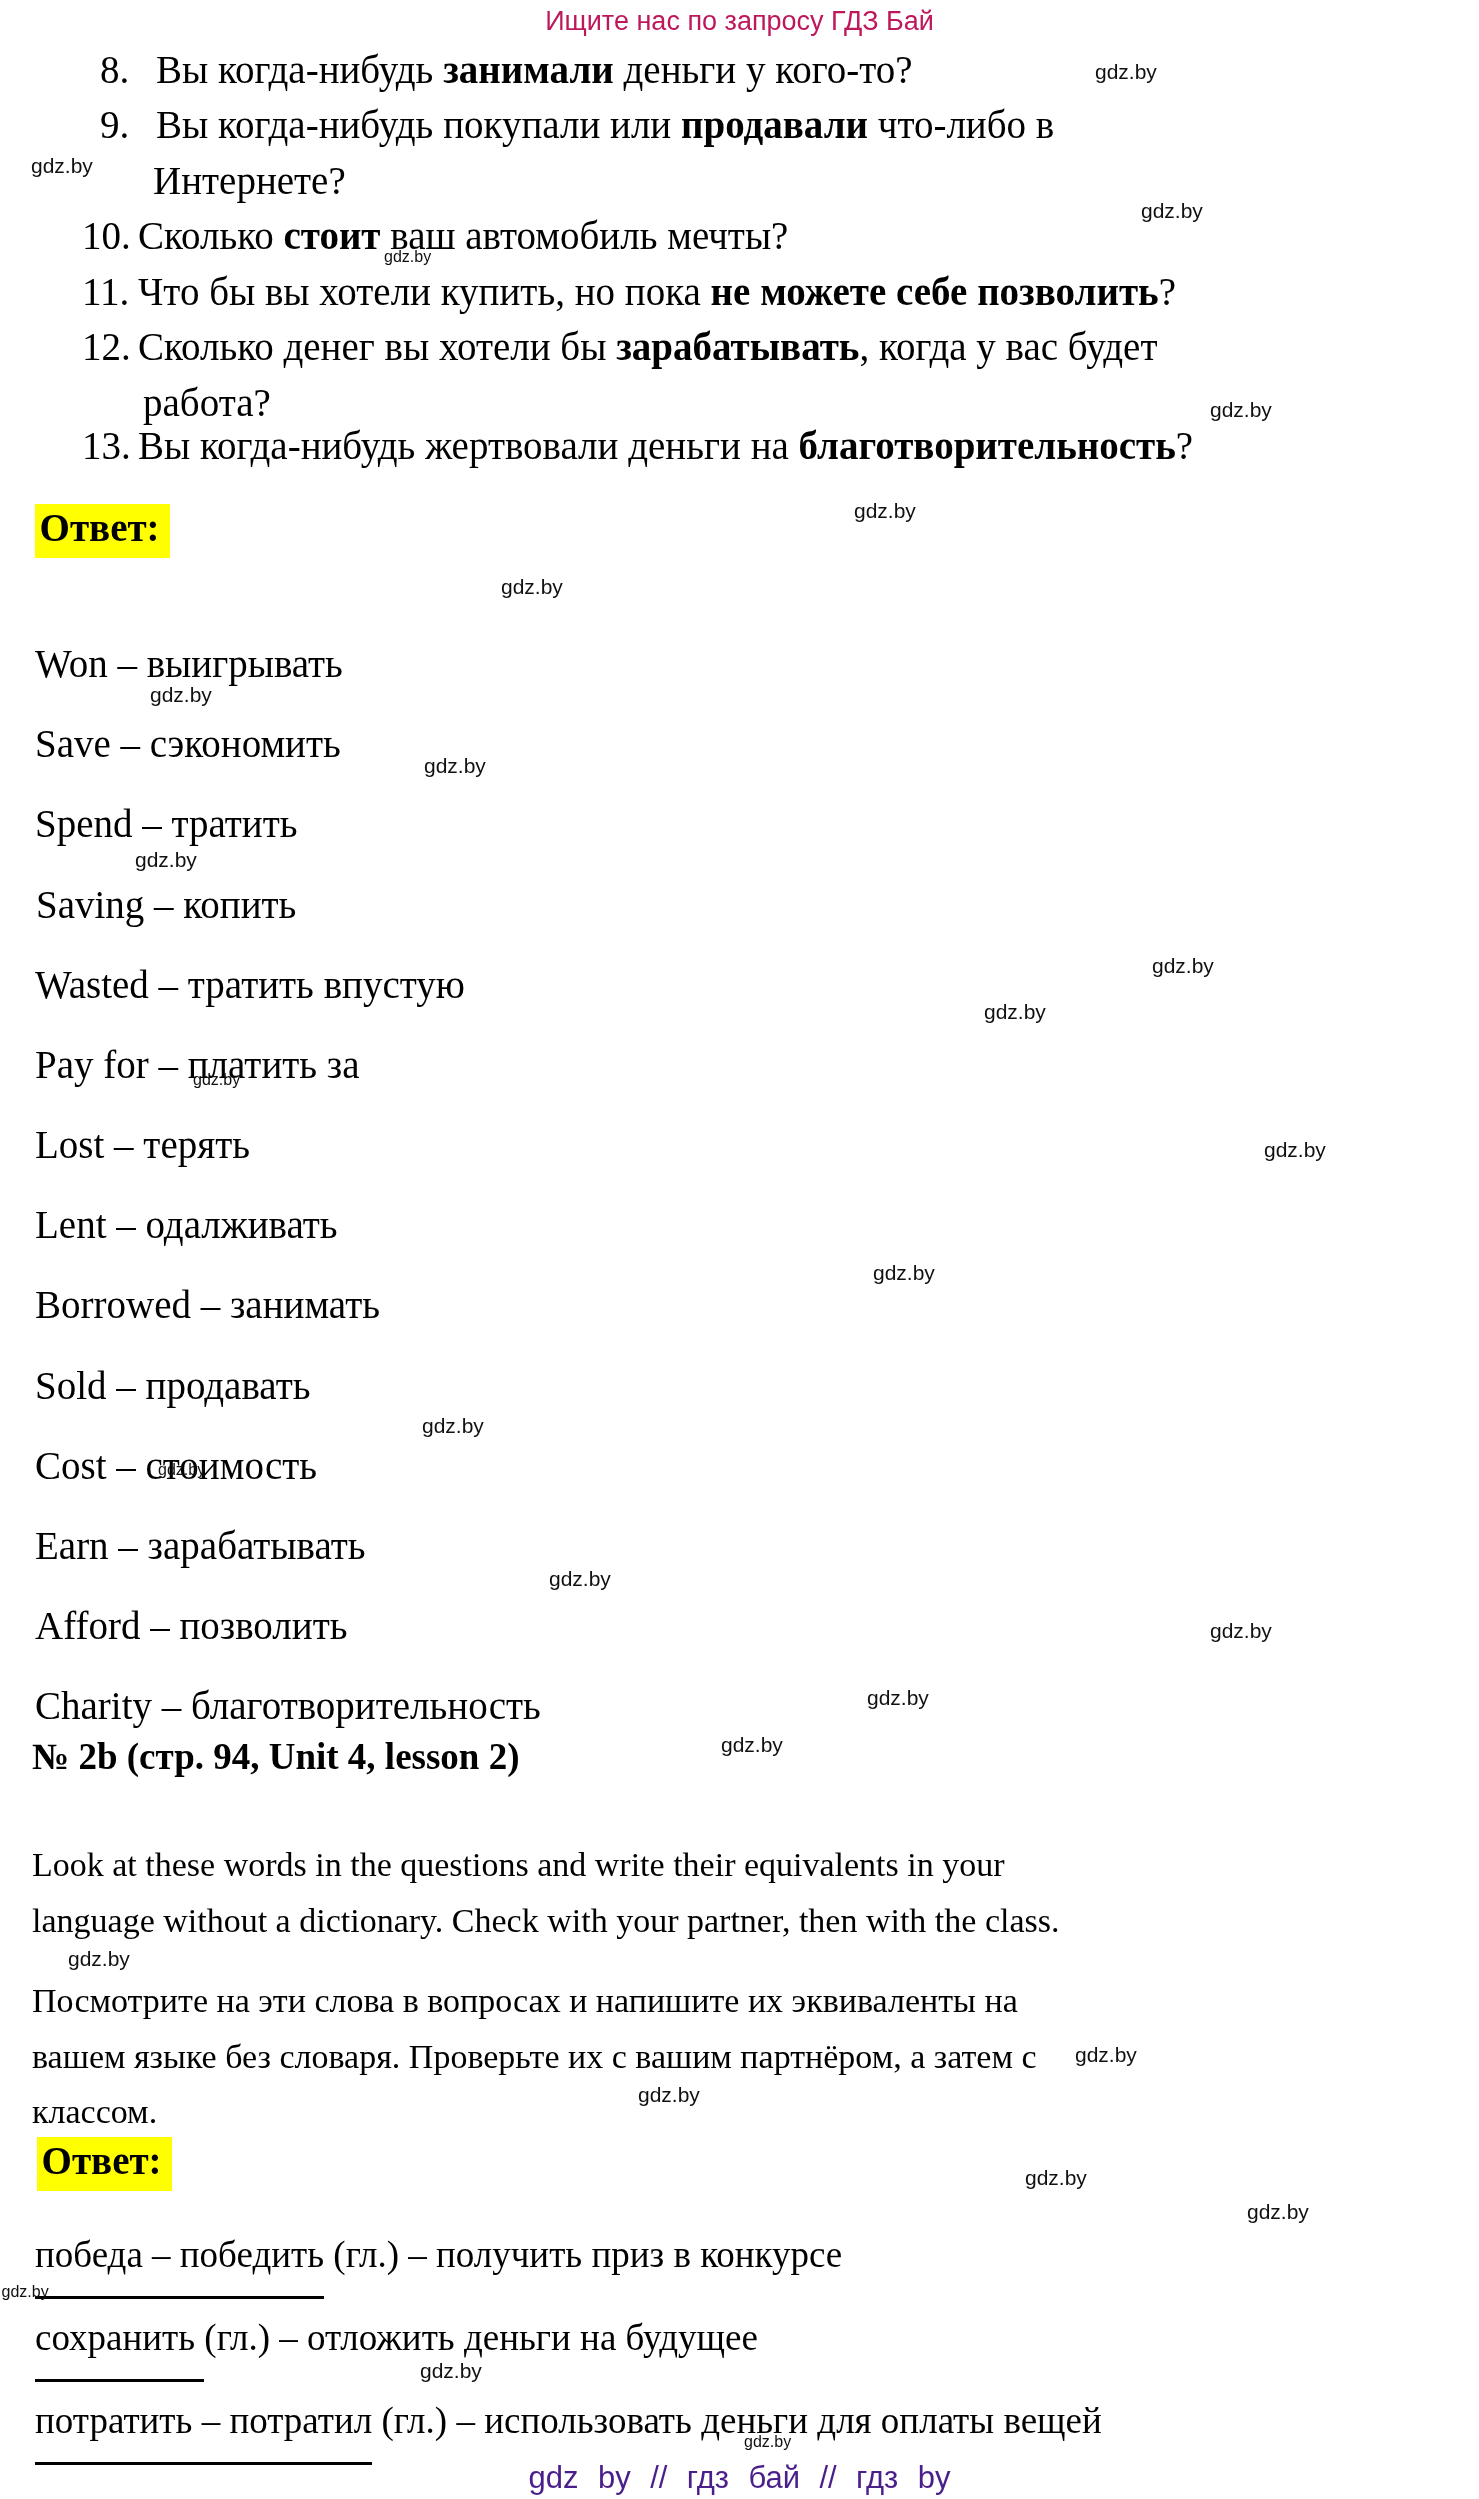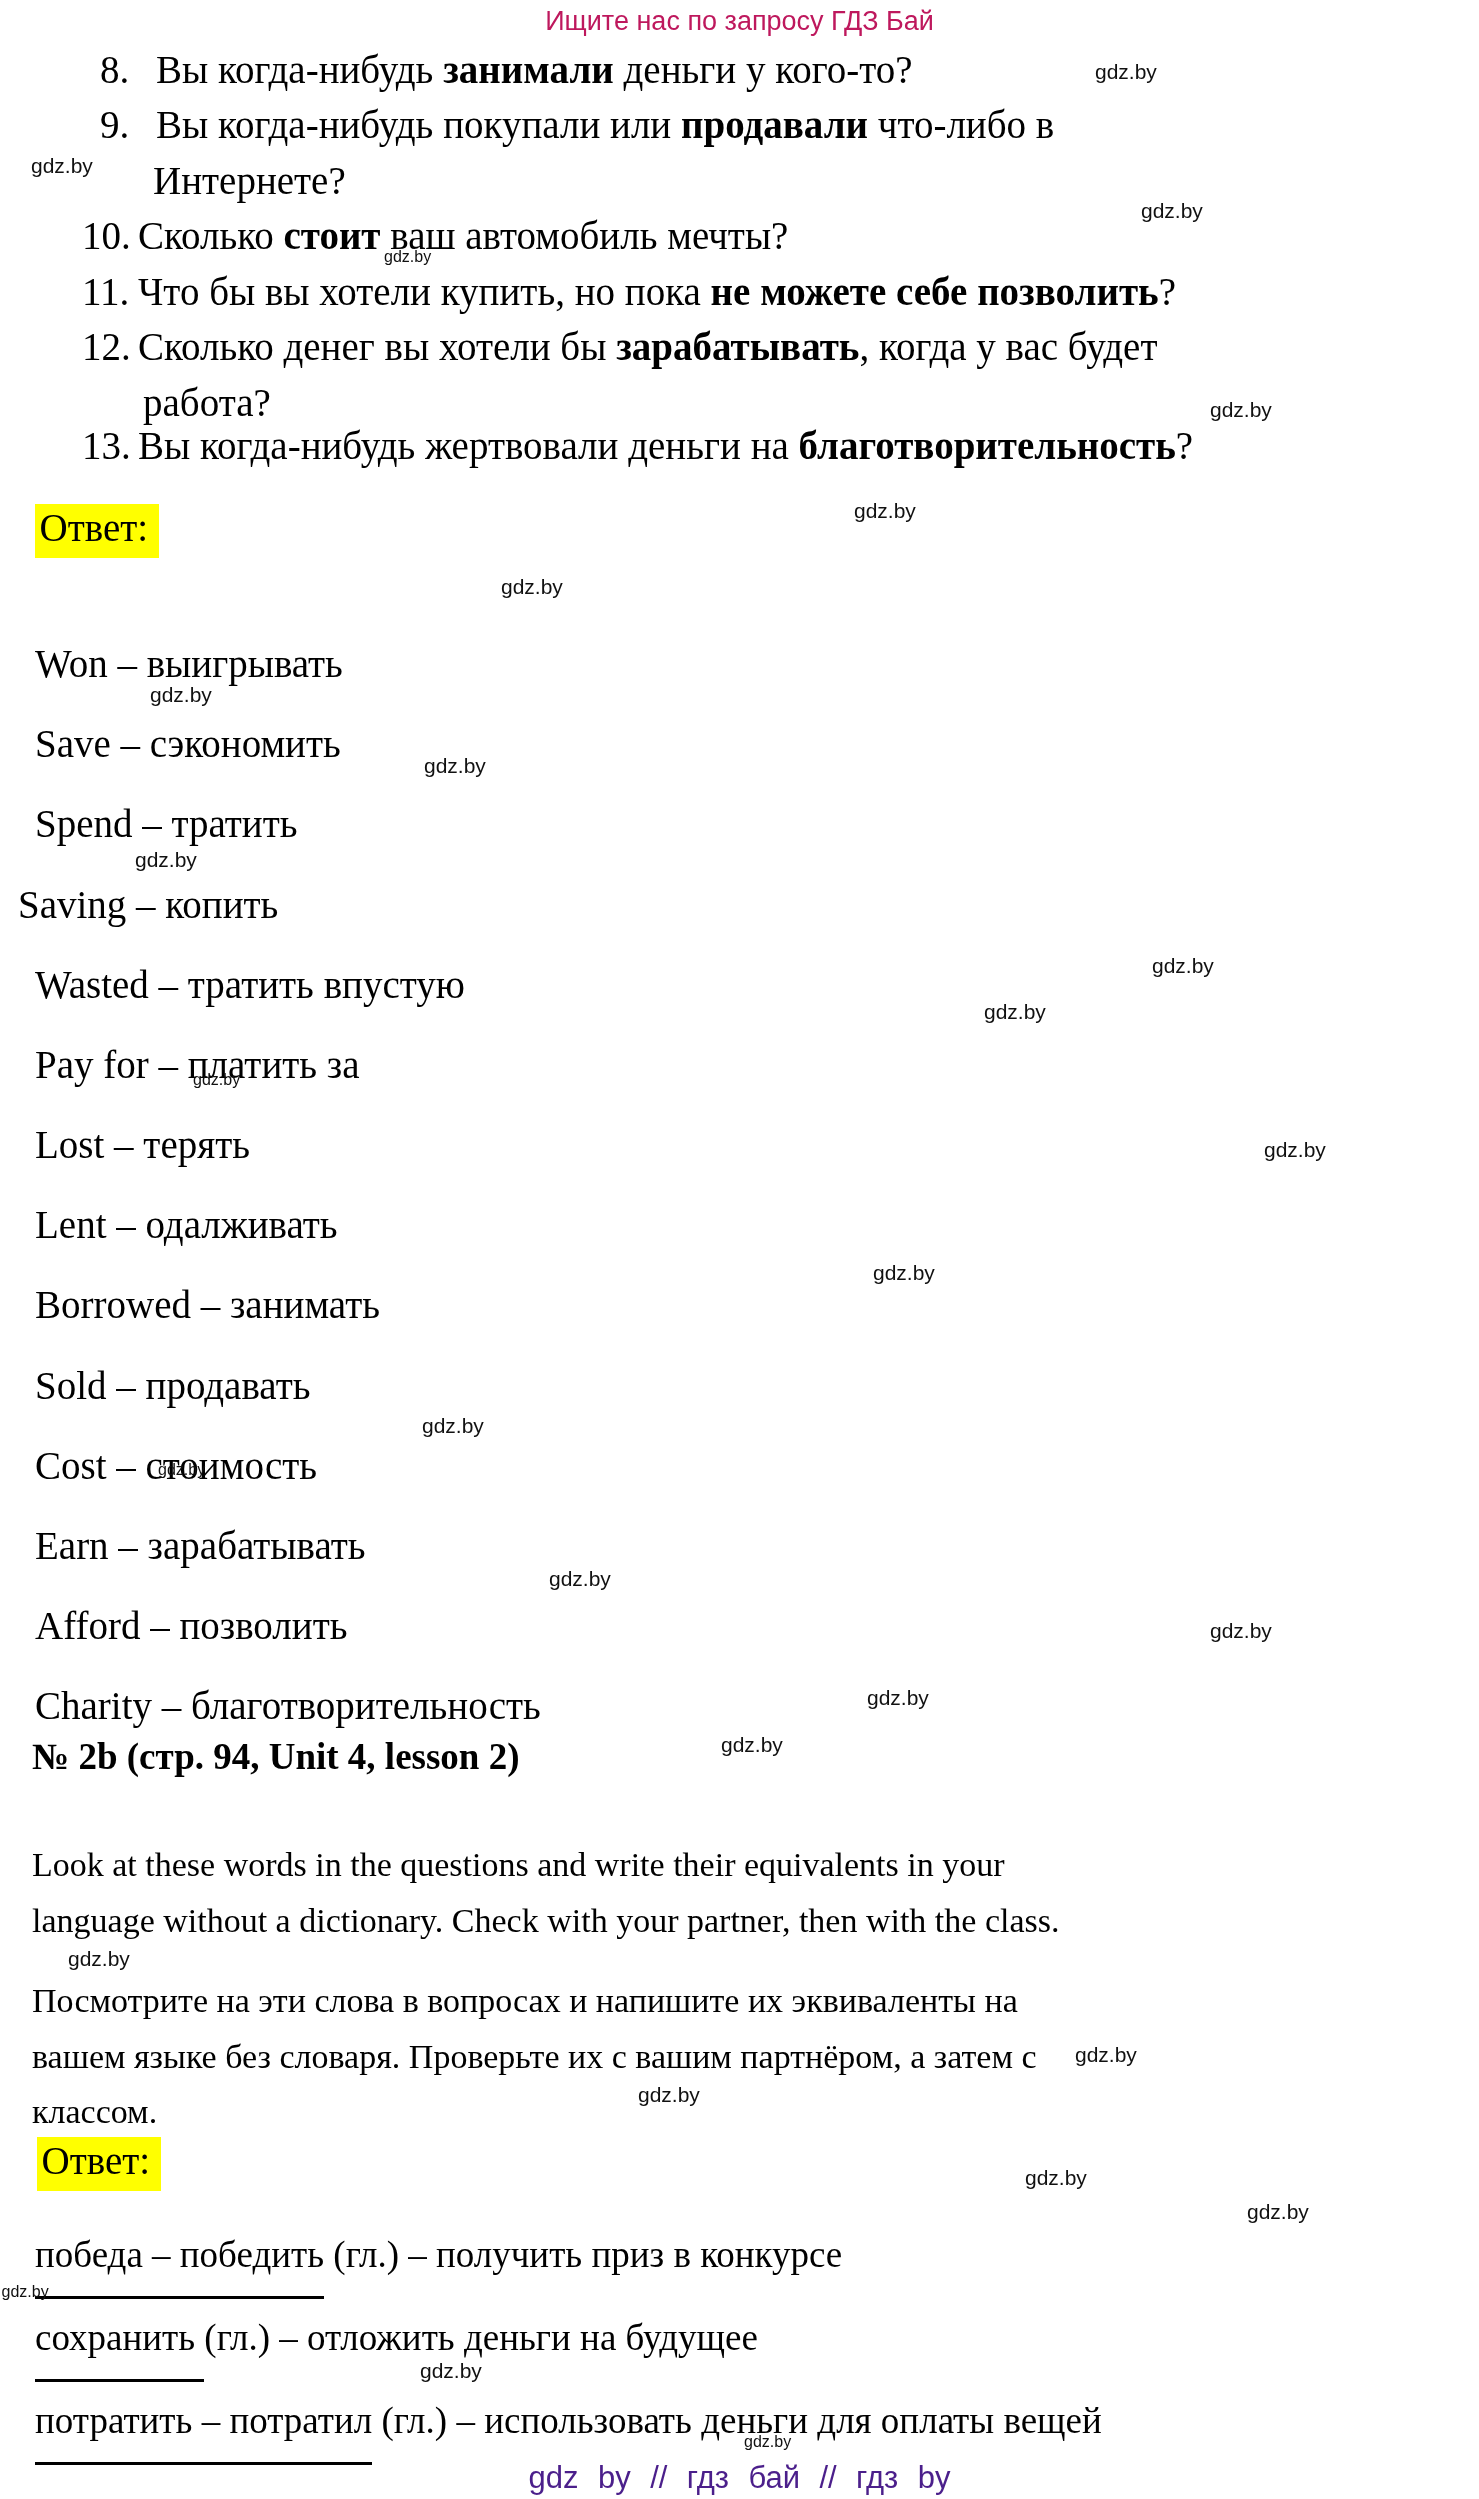--- a/index.html
+++ b/index.html
@@ -9,21 +9,21 @@
     overflow:hidden;
   }
   .tline{position:absolute;white-space:nowrap;line-height:1.12;}
   .qnum{display:inline-block;width:56px;}
   b{font-weight:bold;}
   .banner{
     position:absolute;top:6.2px;left:0;width:100%;text-align:center;
     font-family:"Liberation Sans",sans-serif;font-size:27px;
   }
   .hl{
-    position:absolute;font-weight:normal;font-size:39px;line-height:1.1;
+    position:absolute;font-weight:bold;font-size:39px;line-height:1.1;
     padding:3.1px 10.8px 7.7px 4.6px;
   }
   .para{font-size:34px;}
   .heading{font-weight:bold;font-size:37px;}
   .ansline{font-size:37px;}
   .u{border-bottom:3.9px solid #000;padding-bottom:21px;text-align:right;}
   .wm{
     position:absolute;font-family:"Liberation Sans",sans-serif;
     font-size:21px;color:#111;white-space:nowrap;
   }
@@ -53,21 +53,21 @@
   <div class="tline" style="top:381px;left:143px">работа?</div>
 
   <div class="tline" style="top:424px;left:82px"><span class="qnum">13.</span><span>Вы когда-нибудь жертвовали деньги на </span><b>благотворительность</b><span>?</span></div>
 
   <div class="hl" style="top:504px;left:35px;background:#ffff00">Ответ:</div>
 
   <div>
     <div class="tline" style="top:642px;left:35px">Won – выигрывать</div>
     <div class="tline" style="top:722px;left:35px">Save – сэкономить</div>
     <div class="tline" style="top:802px;left:35px">Spend – тратить</div>
-    <div class="tline" style="top:883px;left:18px">Saving – копить</div>
+    <div class="tline" style="top:883px;left:36px">Saving – копить</div>
     <div class="tline" style="top:963px;left:35px">Wasted – тратить впустую</div>
     <div class="tline" style="top:1043px;left:35px">Pay for – платить за</div>
     <div class="tline" style="top:1123px;left:35px">Lost – терять</div>
     <div class="tline" style="top:1203px;left:35px">Lent – одалживать</div>
     <div class="tline" style="top:1283px;left:35px">Borrowed – занимать</div>
     <div class="tline" style="top:1364px;left:35px">Sold – продавать</div>
     <div class="tline" style="top:1444px;left:35px">Cost – стоимость</div>
     <div class="tline" style="top:1524px;left:35px">Earn – зарабатывать</div>
     <div class="tline" style="top:1604px;left:35px">Afford – позволить</div>
     <div class="tline" style="top:1684px;left:35px">Charity – благотворительность</div>

